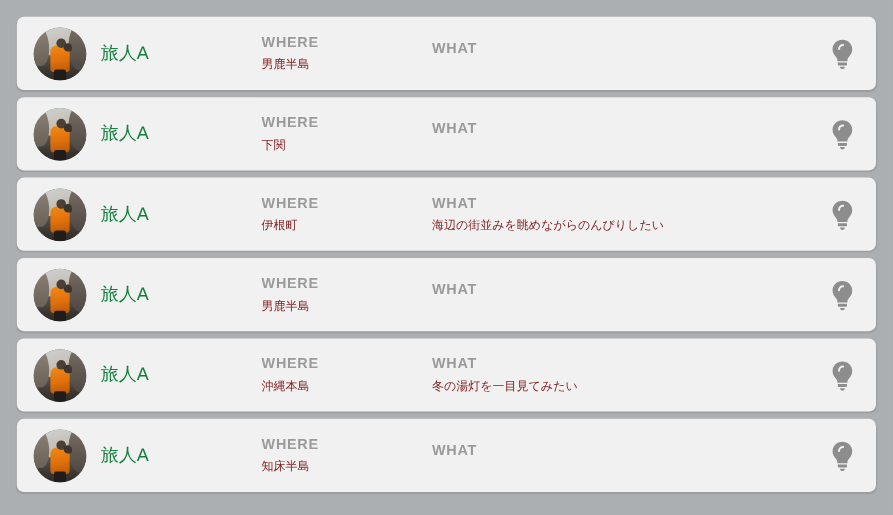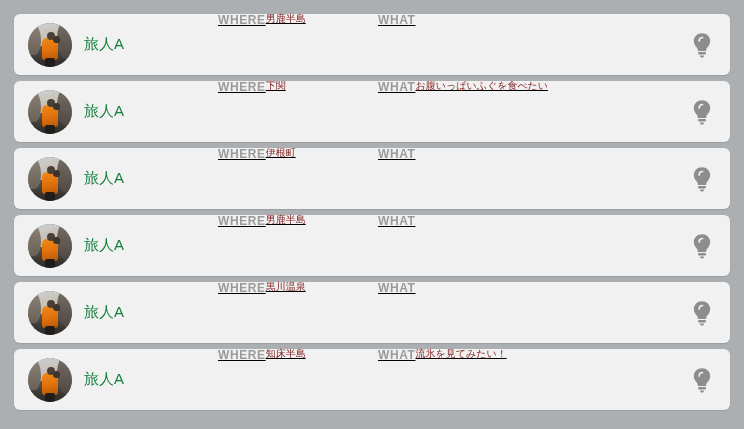--- a/index.html
+++ b/index.html
@@ -110,27 +110,26 @@
     color: #15803d;
     white-space: nowrap;
     flex: 0 0 auto;
   }
   
   .field {
     position: absolute;
     top: 0;
     height: 100%;
     display: flex;
-    flex-direction: row;
+    flex-direction: column;
     justify-content: center;
     box-sizing: border-box;
-    text-decoration: underline;
   }
   .field-where { left: 204px; }
-  .field-what  { left: 364px; }
+  .field-what  { left: 346px; }
   .field-label {
     font-size: 12px;
     font-weight: bold;
     letter-spacing: 0.6px;
     color: #9a9a9a;
     line-height: 1;
     margin-bottom: 9px;
   }
   .field-value {
     font-size: 10px;
@@ -199,21 +198,20 @@
         <div class="ph-legs"></div>
       </div>
     </div>
     <div class="traveller-name">旅人A</div>
     <div class="field field-where">
       <div class="field-label">WHERE</div>
       <div class="field-value">下関</div>
     </div>
     <div class="field field-what">
       <div class="field-label">WHAT</div>
-      <div class="field-value">お腹いっぱいふぐを食べたい</div>
     </div>
     <div class="bulb-btn">
       <svg width="22" height="26" viewBox="0 0 22 26" aria-hidden="true">
         <path d="M11 1.2c-4.6 0-8.2 3.5-8.2 7.9 0 2.9 1.5 5 2.9 6.5.7.8 1.1 1.5 1.1 2.3v1.1h8.4v-1.1c0-.8.4-1.5 1.1-2.3 1.4-1.5 2.9-3.6 2.9-6.5 0-4.4-3.6-7.9-8.2-7.9z" fill="#8d8d8d"></path>
         <path d="M7.2 20.1h7.6v1.6c0 .5-.4.9-.9.9H8.1c-.5 0-.9-.4-.9-.9v-1.6z" fill="#8d8d8d"></path>
         <path d="M9.1 23.6h3.8v.4c0 .9-.85 1.6-1.9 1.6s-1.9-.7-1.9-1.6v-.4z" fill="#8d8d8d"></path>
         <path d="M8.2 8.9c0-1.9 1.5-3.4 3.4-3.4" fill="none" stroke="#f1f1f1" stroke-width="1.7" stroke-linecap="round"></path>
       </svg>
     </div>
   </div>
@@ -230,20 +228,21 @@
         <div class="ph-legs"></div>
       </div>
     </div>
     <div class="traveller-name">旅人A</div>
     <div class="field field-where">
       <div class="field-label">WHERE</div>
       <div class="field-value">伊根町</div>
     </div>
     <div class="field field-what">
       <div class="field-label">WHAT</div>
+      <div class="field-value">海辺の街並みを眺めながらのんびりしたい</div>
     </div>
     <div class="bulb-btn">
       <svg width="22" height="26" viewBox="0 0 22 26" aria-hidden="true">
         <path d="M11 1.2c-4.6 0-8.2 3.5-8.2 7.9 0 2.9 1.5 5 2.9 6.5.7.8 1.1 1.5 1.1 2.3v1.1h8.4v-1.1c0-.8.4-1.5 1.1-2.3 1.4-1.5 2.9-3.6 2.9-6.5 0-4.4-3.6-7.9-8.2-7.9z" fill="#8d8d8d"></path>
         <path d="M7.2 20.1h7.6v1.6c0 .5-.4.9-.9.9H8.1c-.5 0-.9-.4-.9-.9v-1.6z" fill="#8d8d8d"></path>
         <path d="M9.1 23.6h3.8v.4c0 .9-.85 1.6-1.9 1.6s-1.9-.7-1.9-1.6v-.4z" fill="#8d8d8d"></path>
         <path d="M8.2 8.9c0-1.9 1.5-3.4 3.4-3.4" fill="none" stroke="#f1f1f1" stroke-width="1.7" stroke-linecap="round"></path>
       </svg>
     </div>
   </div>
@@ -286,24 +285,25 @@
         <div class="ph-tree-r"></div>
         <div class="ph-pack"></div>
         <div class="ph-head"></div>
         <div class="ph-arm"></div>
         <div class="ph-legs"></div>
       </div>
     </div>
     <div class="traveller-name">旅人A</div>
     <div class="field field-where">
       <div class="field-label">WHERE</div>
-      <div class="field-value">黒川温泉</div>
-    </div>
-    <div class="field field-what">
-      <div class="field-label">WHAT</div>
+      <div class="field-value">沖縄本島</div>
+    </div>
+    <div class="field field-what">
+      <div class="field-label">WHAT</div>
+      <div class="field-value">冬の湯灯を一目見てみたい</div>
     </div>
     <div class="bulb-btn">
       <svg width="22" height="26" viewBox="0 0 22 26" aria-hidden="true">
         <path d="M11 1.2c-4.6 0-8.2 3.5-8.2 7.9 0 2.9 1.5 5 2.9 6.5.7.8 1.1 1.5 1.1 2.3v1.1h8.4v-1.1c0-.8.4-1.5 1.1-2.3 1.4-1.5 2.9-3.6 2.9-6.5 0-4.4-3.6-7.9-8.2-7.9z" fill="#8d8d8d"></path>
         <path d="M7.2 20.1h7.6v1.6c0 .5-.4.9-.9.9H8.1c-.5 0-.9-.4-.9-.9v-1.6z" fill="#8d8d8d"></path>
         <path d="M9.1 23.6h3.8v.4c0 .9-.85 1.6-1.9 1.6s-1.9-.7-1.9-1.6v-.4z" fill="#8d8d8d"></path>
         <path d="M8.2 8.9c0-1.9 1.5-3.4 3.4-3.4" fill="none" stroke="#f1f1f1" stroke-width="1.7" stroke-linecap="round"></path>
       </svg>
     </div>
   </div>
@@ -320,21 +320,20 @@
         <div class="ph-legs"></div>
       </div>
     </div>
     <div class="traveller-name">旅人A</div>
     <div class="field field-where">
       <div class="field-label">WHERE</div>
       <div class="field-value">知床半島</div>
     </div>
     <div class="field field-what">
       <div class="field-label">WHAT</div>
-      <div class="field-value">流氷を見てみたい！</div>
     </div>
     <div class="bulb-btn">
       <svg width="22" height="26" viewBox="0 0 22 26" aria-hidden="true">
         <path d="M11 1.2c-4.6 0-8.2 3.5-8.2 7.9 0 2.9 1.5 5 2.9 6.5.7.8 1.1 1.5 1.1 2.3v1.1h8.4v-1.1c0-.8.4-1.5 1.1-2.3 1.4-1.5 2.9-3.6 2.9-6.5 0-4.4-3.6-7.9-8.2-7.9z" fill="#8d8d8d"></path>
         <path d="M7.2 20.1h7.6v1.6c0 .5-.4.9-.9.9H8.1c-.5 0-.9-.4-.9-.9v-1.6z" fill="#8d8d8d"></path>
         <path d="M9.1 23.6h3.8v.4c0 .9-.85 1.6-1.9 1.6s-1.9-.7-1.9-1.6v-.4z" fill="#8d8d8d"></path>
         <path d="M8.2 8.9c0-1.9 1.5-3.4 3.4-3.4" fill="none" stroke="#f1f1f1" stroke-width="1.7" stroke-linecap="round"></path>
       </svg>
     </div>
   </div>

